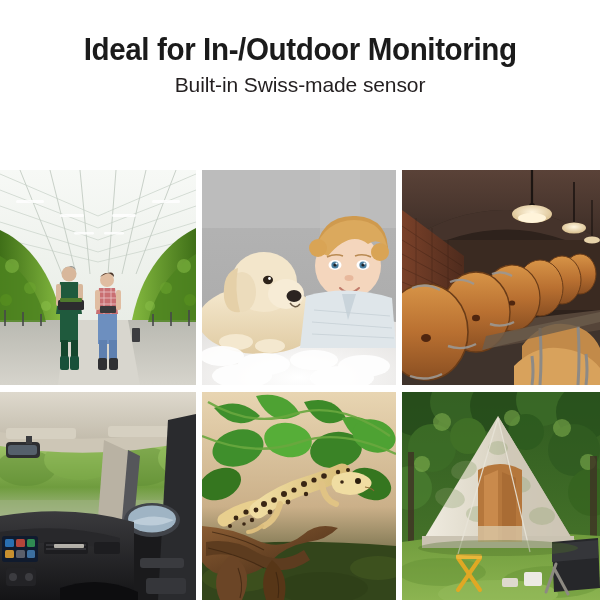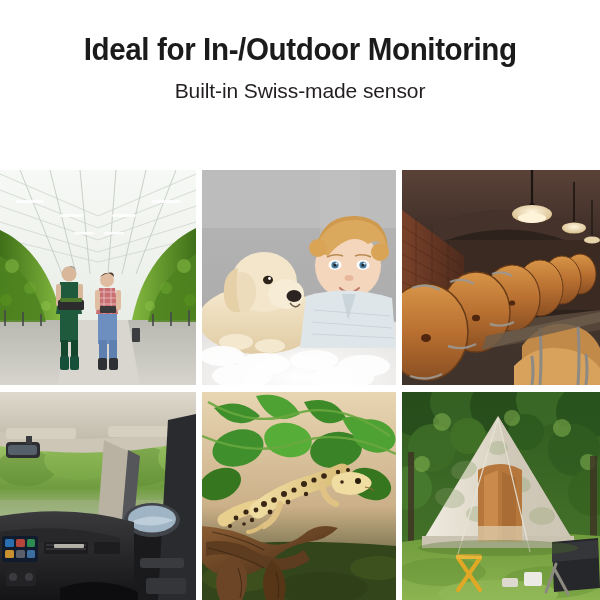--- a/index.html
+++ b/index.html
@@ -10,21 +10,21 @@
     overflow:hidden;
   }
   .page { position:relative; width:600px; height:482px; background:#fff; }
 
   
   .header { width:600px; height:170px; background:#fff; text-align:center;
             display:flex; flex-direction:column; align-items:center; justify-content:flex-start;
             padding-top:30px; }
   .headline { font-size:30.5px; font-weight:700; color:#1b1b1b; letter-spacing:-0.4px;
               line-height:1.25; white-space:nowrap; transform:scaleX(0.97); }
-  .subline { margin-top:9px; font-size:21px; font-weight:400; color:#231f20;
+  .subline { margin-top:3px; font-size:21px; font-weight:400; color:#231f20;
              line-height:1.32; letter-spacing:-0.1px; }
 
   
   .grid { position:absolute; left:0; top:170px; width:600px; height:430px;
           display:grid; grid-template-columns:196px 6px 194px 6px 198px;
           grid-template-rows:215px 7px 208px; background:#fff; }
   .cell { position:relative; overflow:hidden; }
   .gut { background:#ffffff; }
   .ph { position:absolute; inset:0; overflow:hidden; }
   .ph svg { display:block; width:100%; height:100%; }

